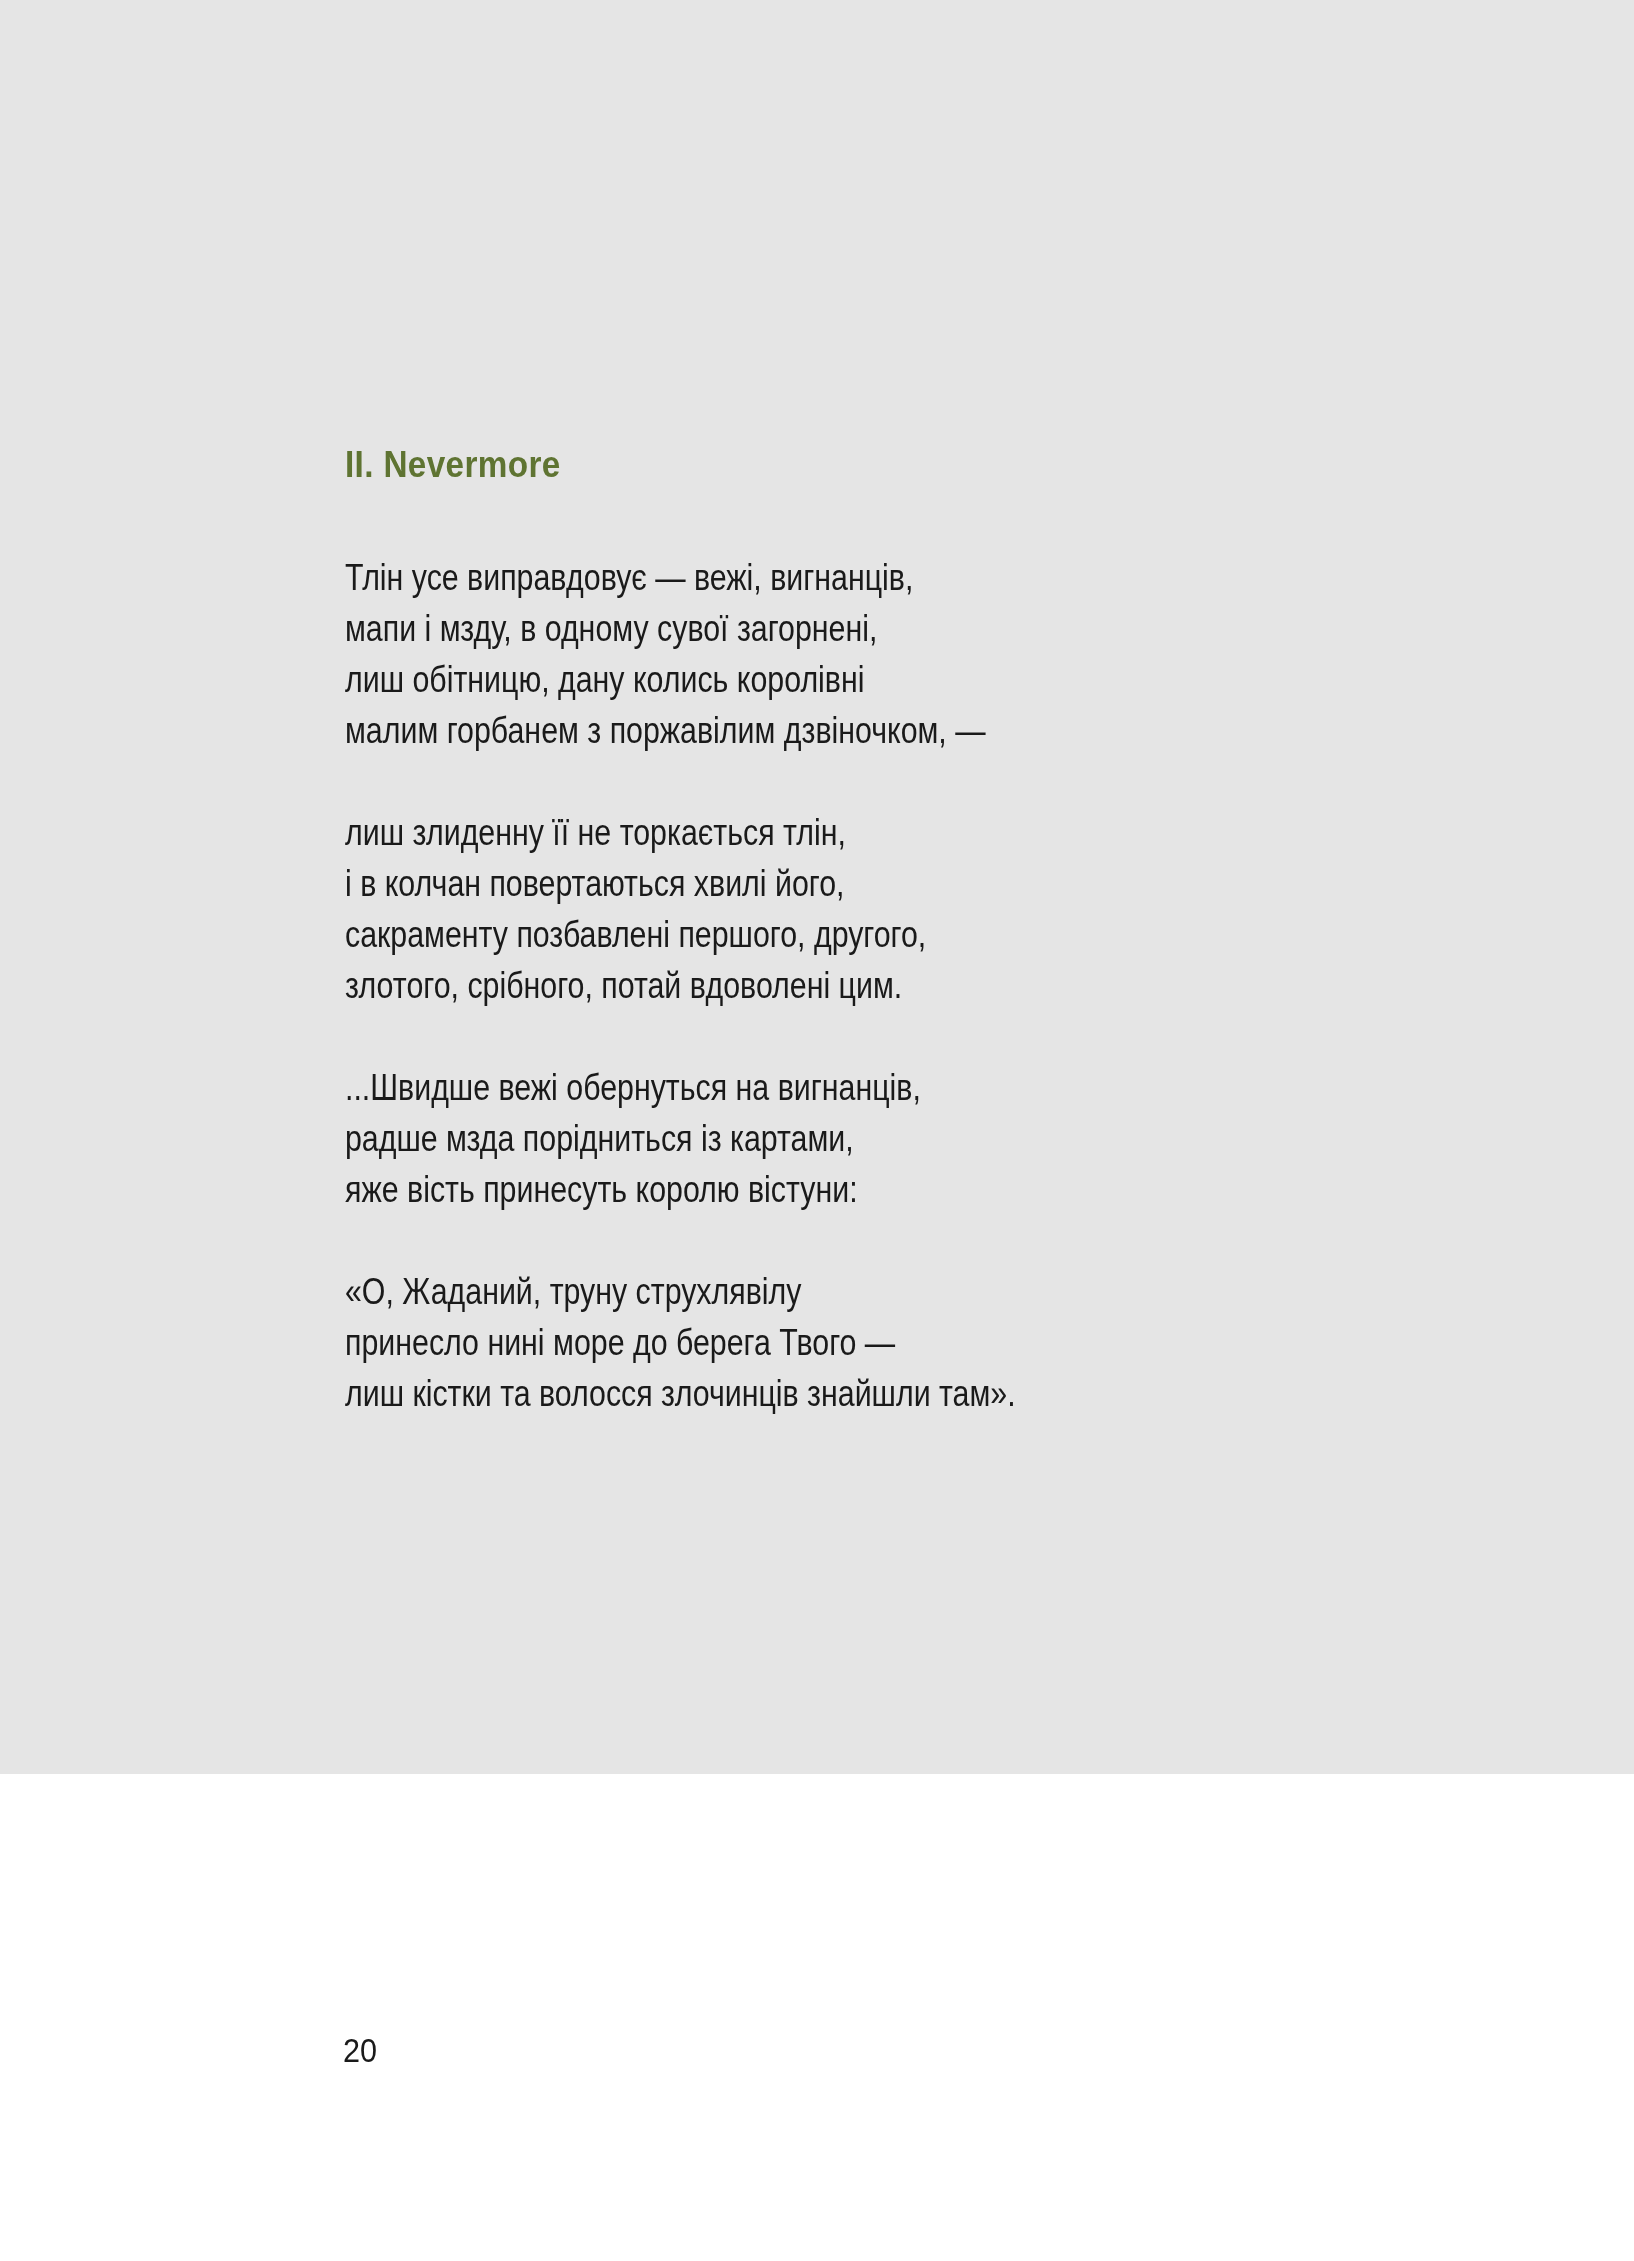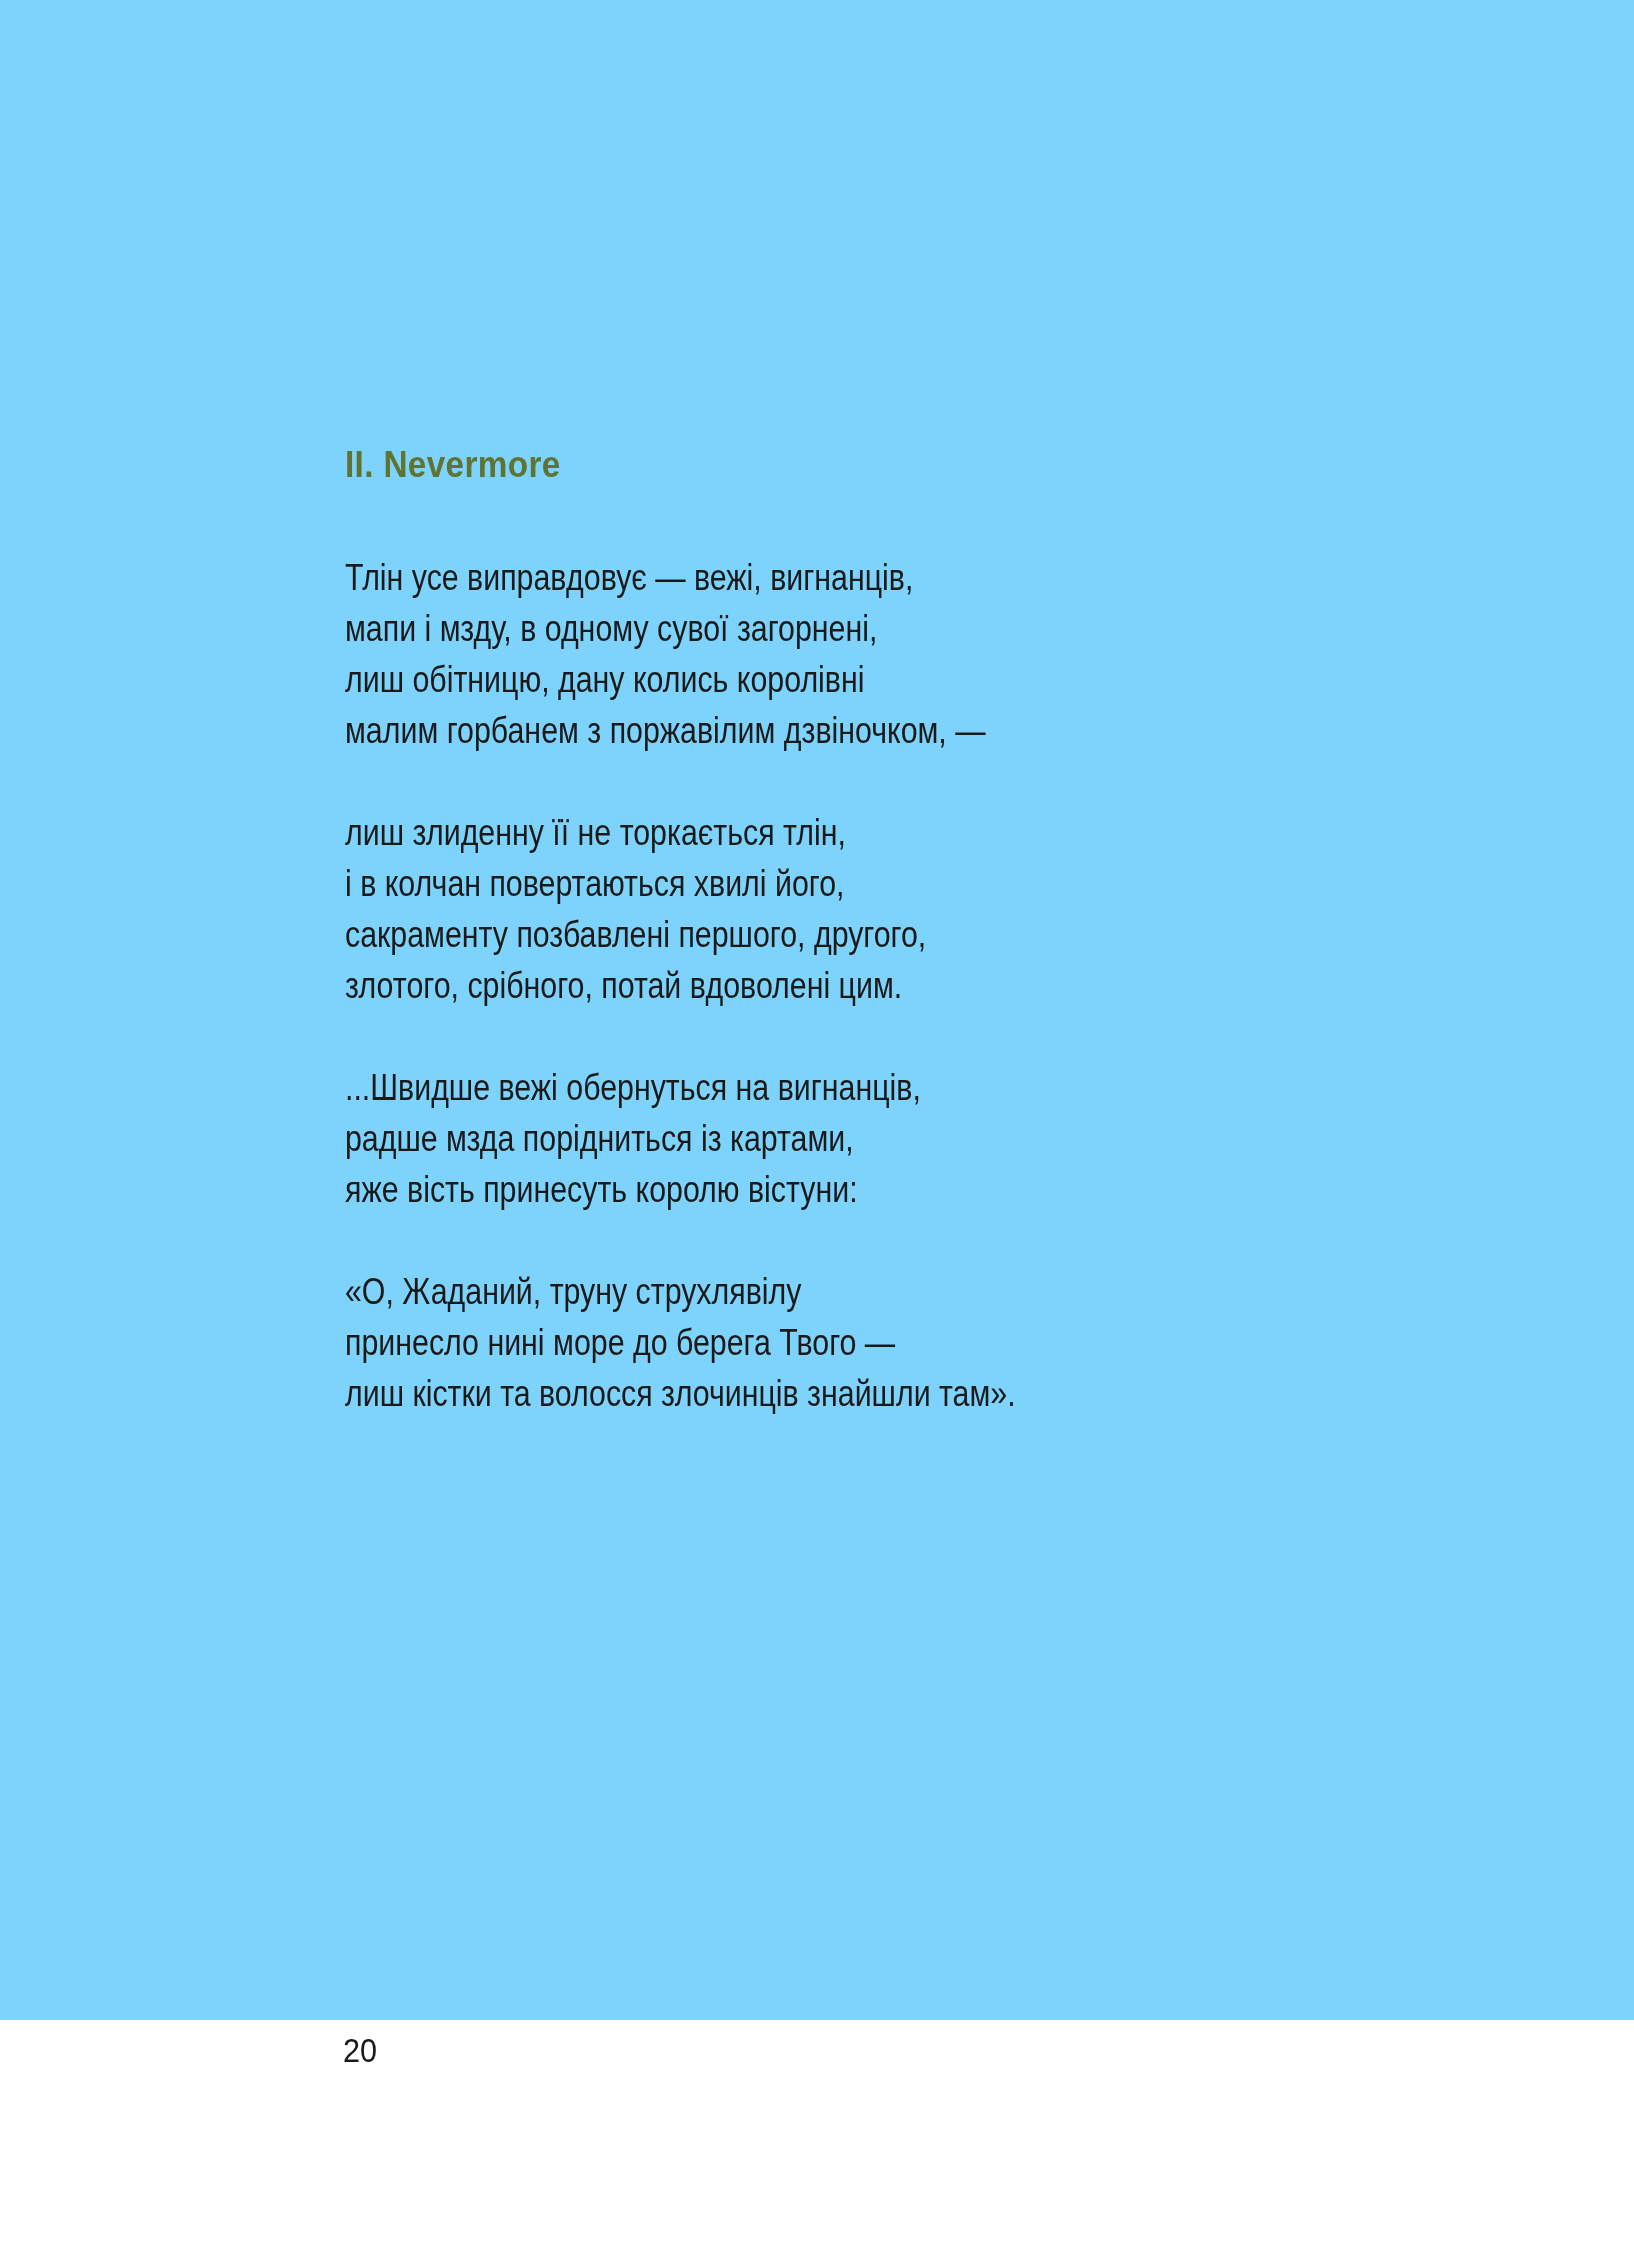--- a/index.html
+++ b/index.html
@@ -12,22 +12,22 @@
       height: 2261px;
       position: relative;
       overflow: hidden;
       font-family: "Liberation Sans", "DejaVu Sans", sans-serif;
       color: #1a1a1a;
     }
     .page {
       position: absolute;
       left: 0; top: 0;
       width: 1635px;
-      height: 2020px;
-      background: #7dd3fc;
+      height: 1774px;
+      background: #e5e5e5;
     }
     .title {
       position: absolute;
       left: 345px;
       top: 444px;
       font-size: 37px;
       font-weight: bold;
       color: #5f7432;
       letter-spacing: 0.4px;
       transform: scaleX(0.9);

